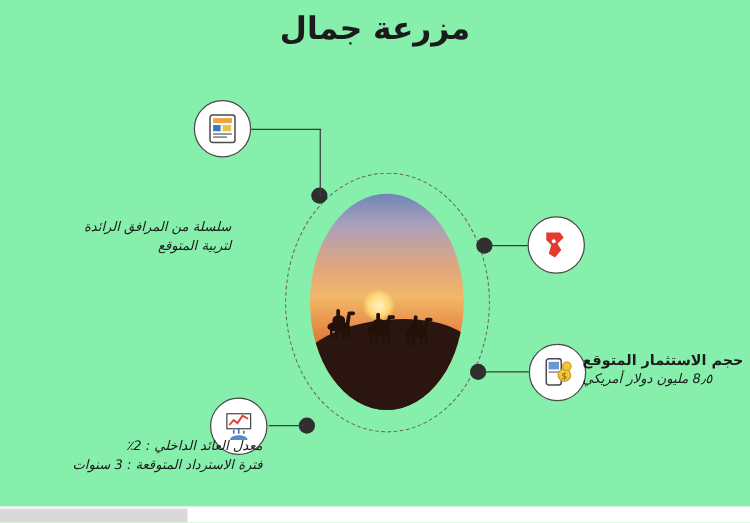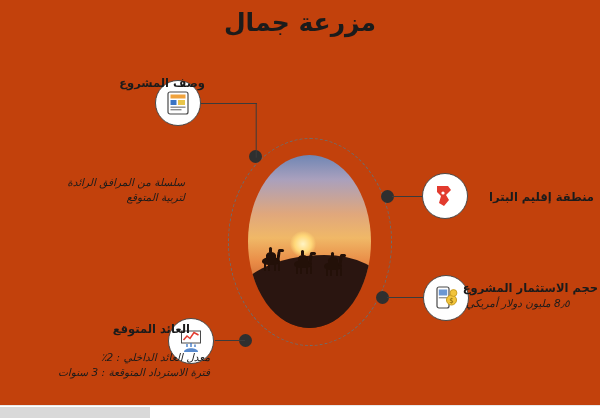--- a/index.html
+++ b/index.html
@@ -10,21 +10,21 @@
   body {
     width: 600px;
     height: 418px;
     overflow: hidden;
     font-family: "DejaVu Sans", "Liberation Sans", sans-serif;
     position: relative;
   }
   .page {
     position: absolute;
     inset: 0;
-    background: #c2410c;
+    background: #86efac;
   }
 
   
   .title {
     position: absolute;
     top: 8px;
     left: 0;
     width: 100%;
     text-align: center;
     font-size: 25px;
@@ -283,64 +283,55 @@
   <div class="node" style="left:155px; top:80px;">
     <svg width="26" height="26" viewBox="0 0 26 26">
       <rect x="3" y="2" width="20" height="22" rx="2" fill="#ffffff" stroke="#4a4a4a" stroke-width="1.2"></rect>
       <rect x="5.5" y="4.5" width="15" height="4" fill="#f0a23c"></rect>
       <rect x="5.5" y="10" width="6" height="5" fill="#3a74c4"></rect>
       <rect x="13" y="10" width="7" height="5" fill="#e8c54a"></rect>
       <rect x="5.5" y="16.5" width="15" height="1.4" fill="#8d8d8d"></rect>
       <rect x="5.5" y="19" width="11" height="1.4" fill="#8d8d8d"></rect>
     </svg>
   </div>
-  <div class="label-block right-align" style="right:395px; top:76px; width:130px;">
-    <div class="label-title">وصف المشروع</div>
-  </div>
   <div class="label-block right-align" style="right:415px; top:175px; width:140px;">
     <div class="label-sub">سلسلة من المرافق الرائدة</div>
     <div class="label-sub">لتربية المتوقع</div>
   </div>
 
   <div class="node" style="left:422px; top:173px;">
     <svg width="24" height="26" viewBox="0 0 24 26">
       <path d="M4 3 L15 3 L18 7 L13 12 L16 17 L11 23 L6 20 L8 13 L4 9 Z" fill="#e23b2e"></path>
       <circle cx="10" cy="10" r="1.6" fill="#ffffff"></circle>
     </svg>
-  </div>
-  <div class="label-block right-align" style="left:470px; top:190px; width:124px;">
-    <div class="label-title">منطقة إقليم البترا</div>
   </div>
 
   <div class="node" style="left:423px; top:275px;">
     <svg width="26" height="26" viewBox="0 0 26 26">
       <rect x="4" y="2" width="12" height="21" rx="2" fill="#ffffff" stroke="#4a4a4a" stroke-width="1.2"></rect>
       <rect x="5.8" y="4.5" width="8.4" height="6" fill="#3a74c4" opacity="0.75"></rect>
       <rect x="5.8" y="12" width="8.4" height="1.4" fill="#9a9a9a"></rect>
       <circle cx="18.5" cy="15" r="5" fill="#f2c43b" stroke="#c79a1c" stroke-width="1"></circle>
       <text x="18.5" y="18" font-size="7" text-anchor="middle" fill="#7a5c06" font-family="DejaVu Sans, sans-serif">$</text>
       <circle cx="20.5" cy="8" r="3.4" fill="#f2c43b" stroke="#c79a1c" stroke-width="0.9"></circle>
     </svg>
   </div>
   <div class="label-block left-align" style="left:466px; top:281px; width:132px;">
-    <div class="label-title">حجم الاستثمار المشروع</div>
+    <div class="label-title">حجم الاستثمار المتوقع</div>
     <div class="label-sub">8٫٥ مليون دولار أمريكي</div>
   </div>
 
   <div class="node" style="left:168px; top:318px;">
     <svg width="26" height="26" viewBox="0 0 26 26">
       <rect x="3.5" y="3" width="19" height="12" fill="#ffffff" stroke="#4a4a4a" stroke-width="1"></rect>
       <polyline points="5.5,12 9,8 12,10.5 16,4.5 20.5,7" fill="none" stroke="#e23b2e" stroke-width="1.5"></polyline>
       <path d="M6 24 C6 19, 20 19, 20 24 Z" fill="#3a74c4" opacity="0.85"></path>
       <path d="M9 19 L9 16 M13 19 L13 15 M17 19 L17 16.5" stroke="#3a74c4" stroke-width="1.3"></path>
     </svg>
   </div>
-  <div class="label-block right-align" style="right:410px; top:322px; width:160px;">
-    <div class="label-title">العائد المتوقع</div>
-  </div>
   <div class="label-block right-align" style="right:390px; top:350px; width:190px;">
     <div class="label-sub">معدل العائد الداخلي : 2٪</div>
     <div class="label-sub">فترة الاسترداد المتوقعة : 3 سنوات</div>
   </div>
 
   <div class="bottom-strip">
     <div class="seg seg-a"></div>
     <div class="seg seg-b"></div>
   </div>
 

